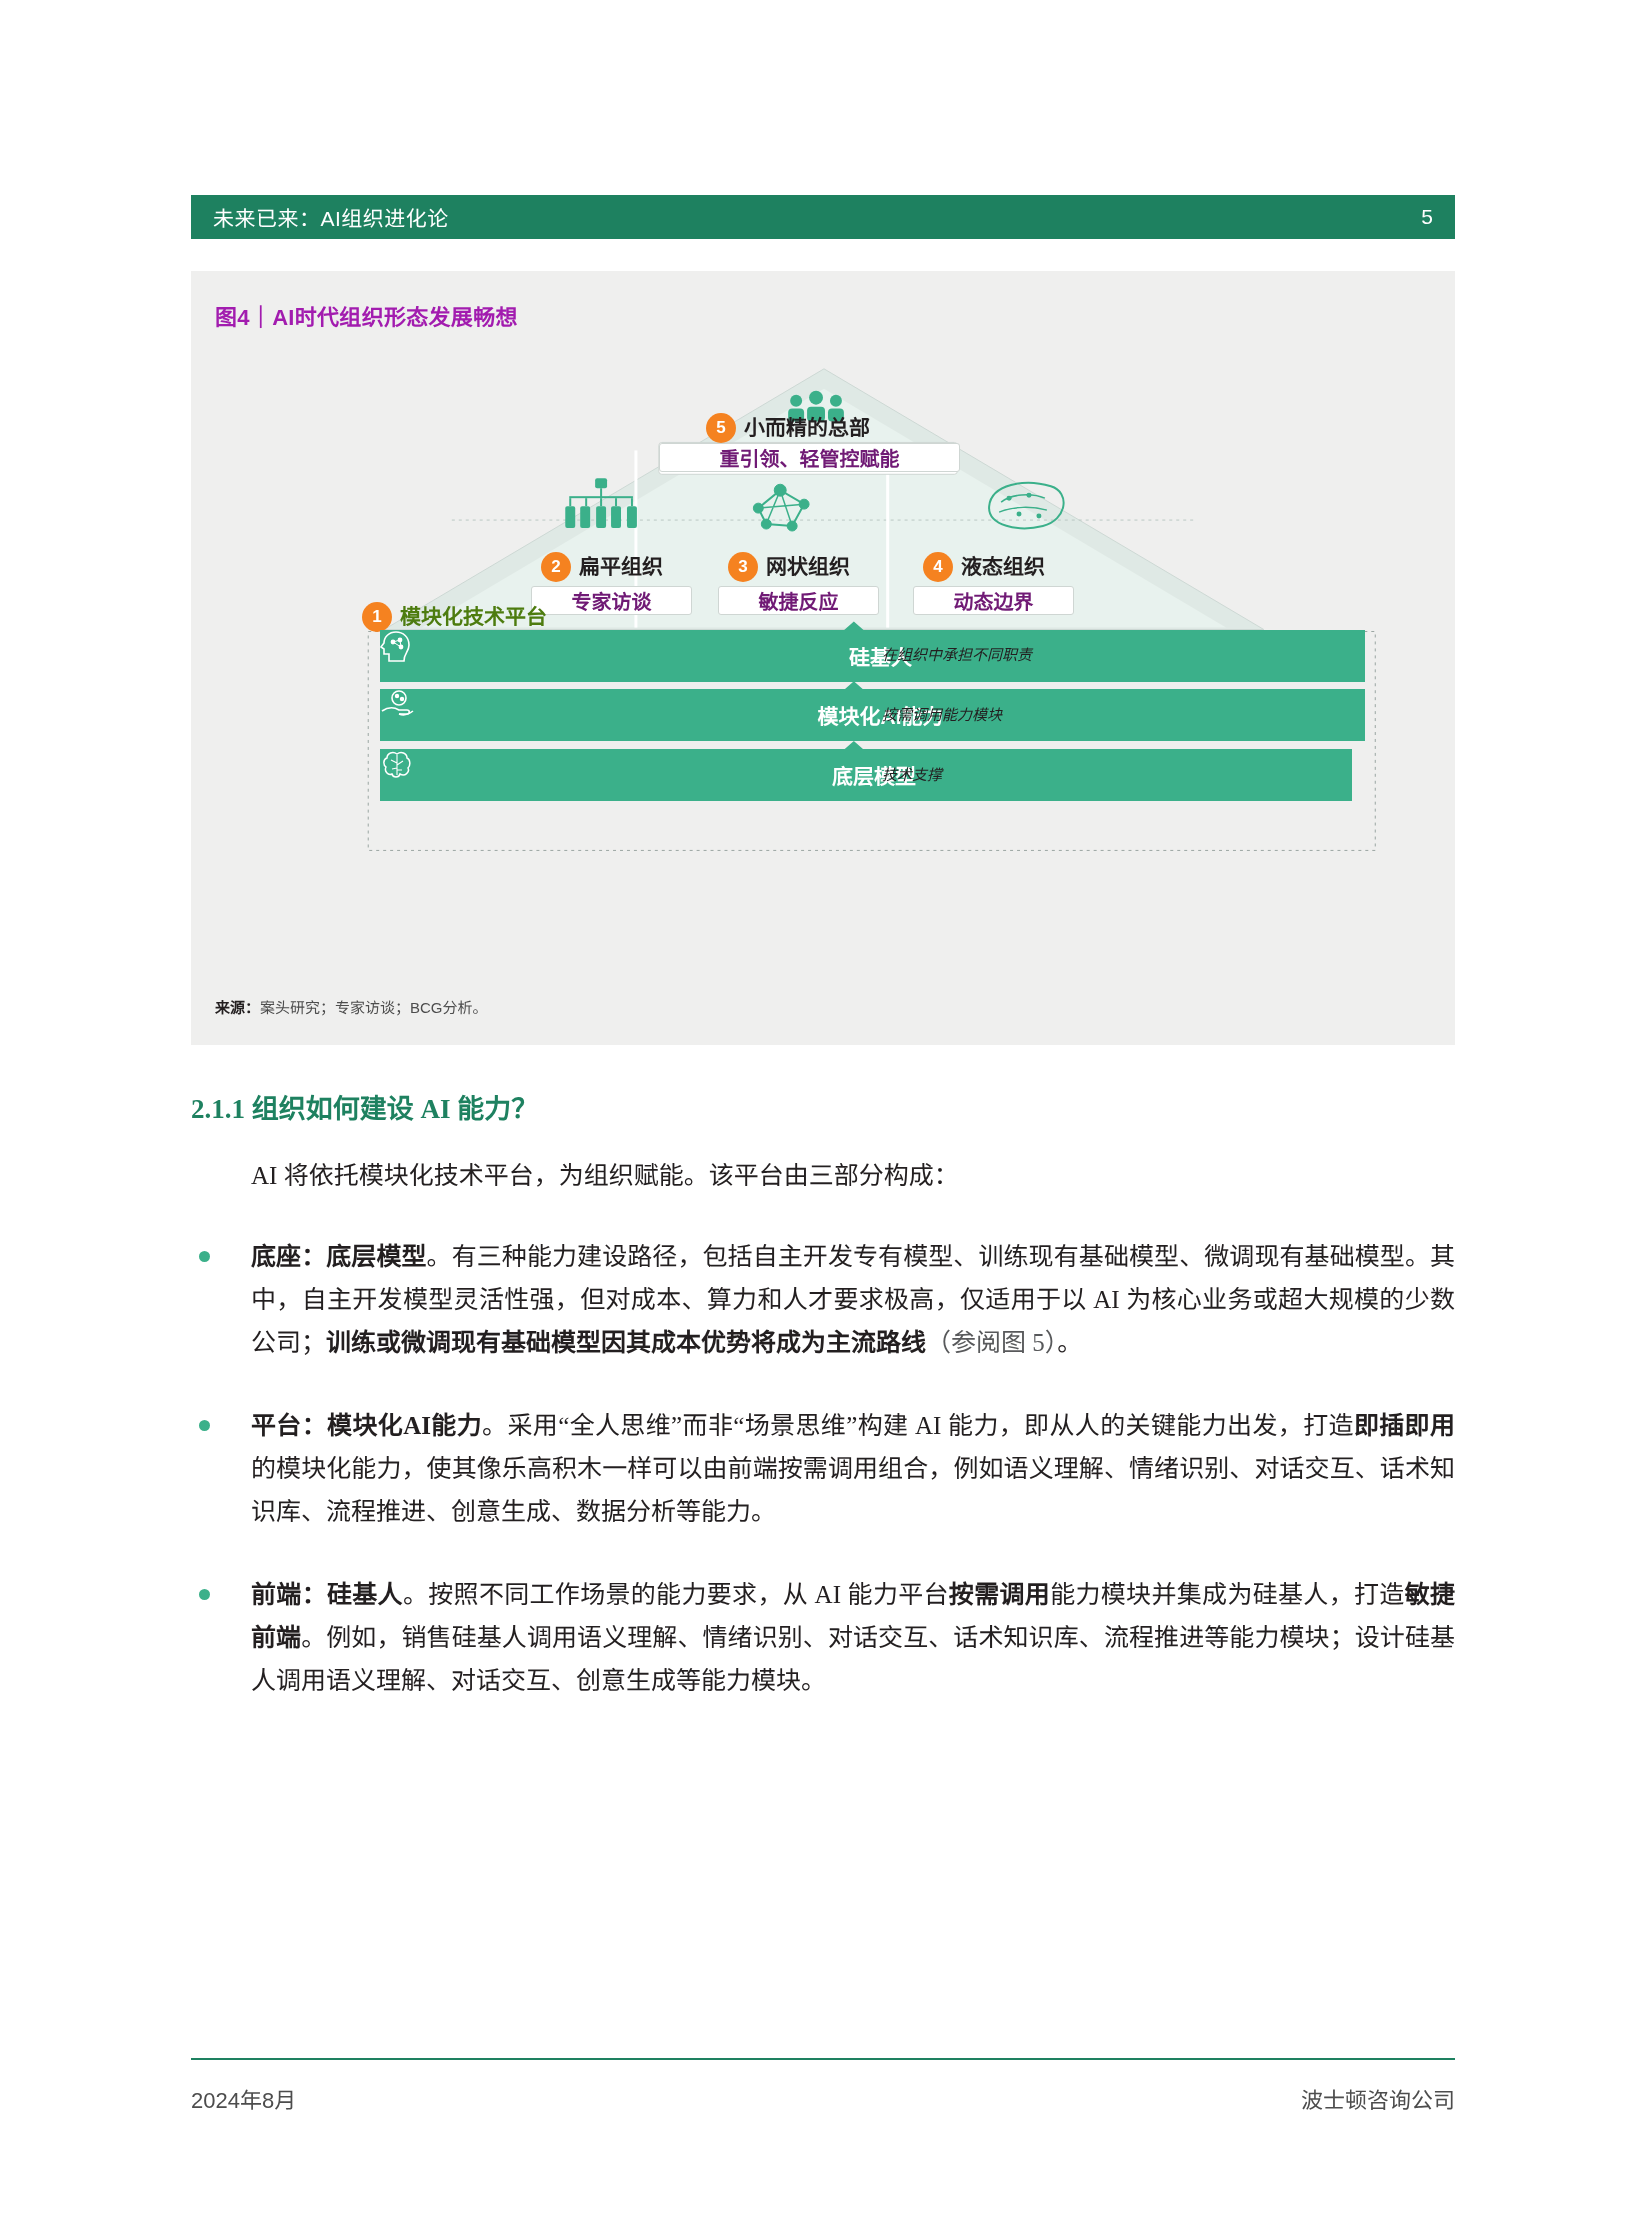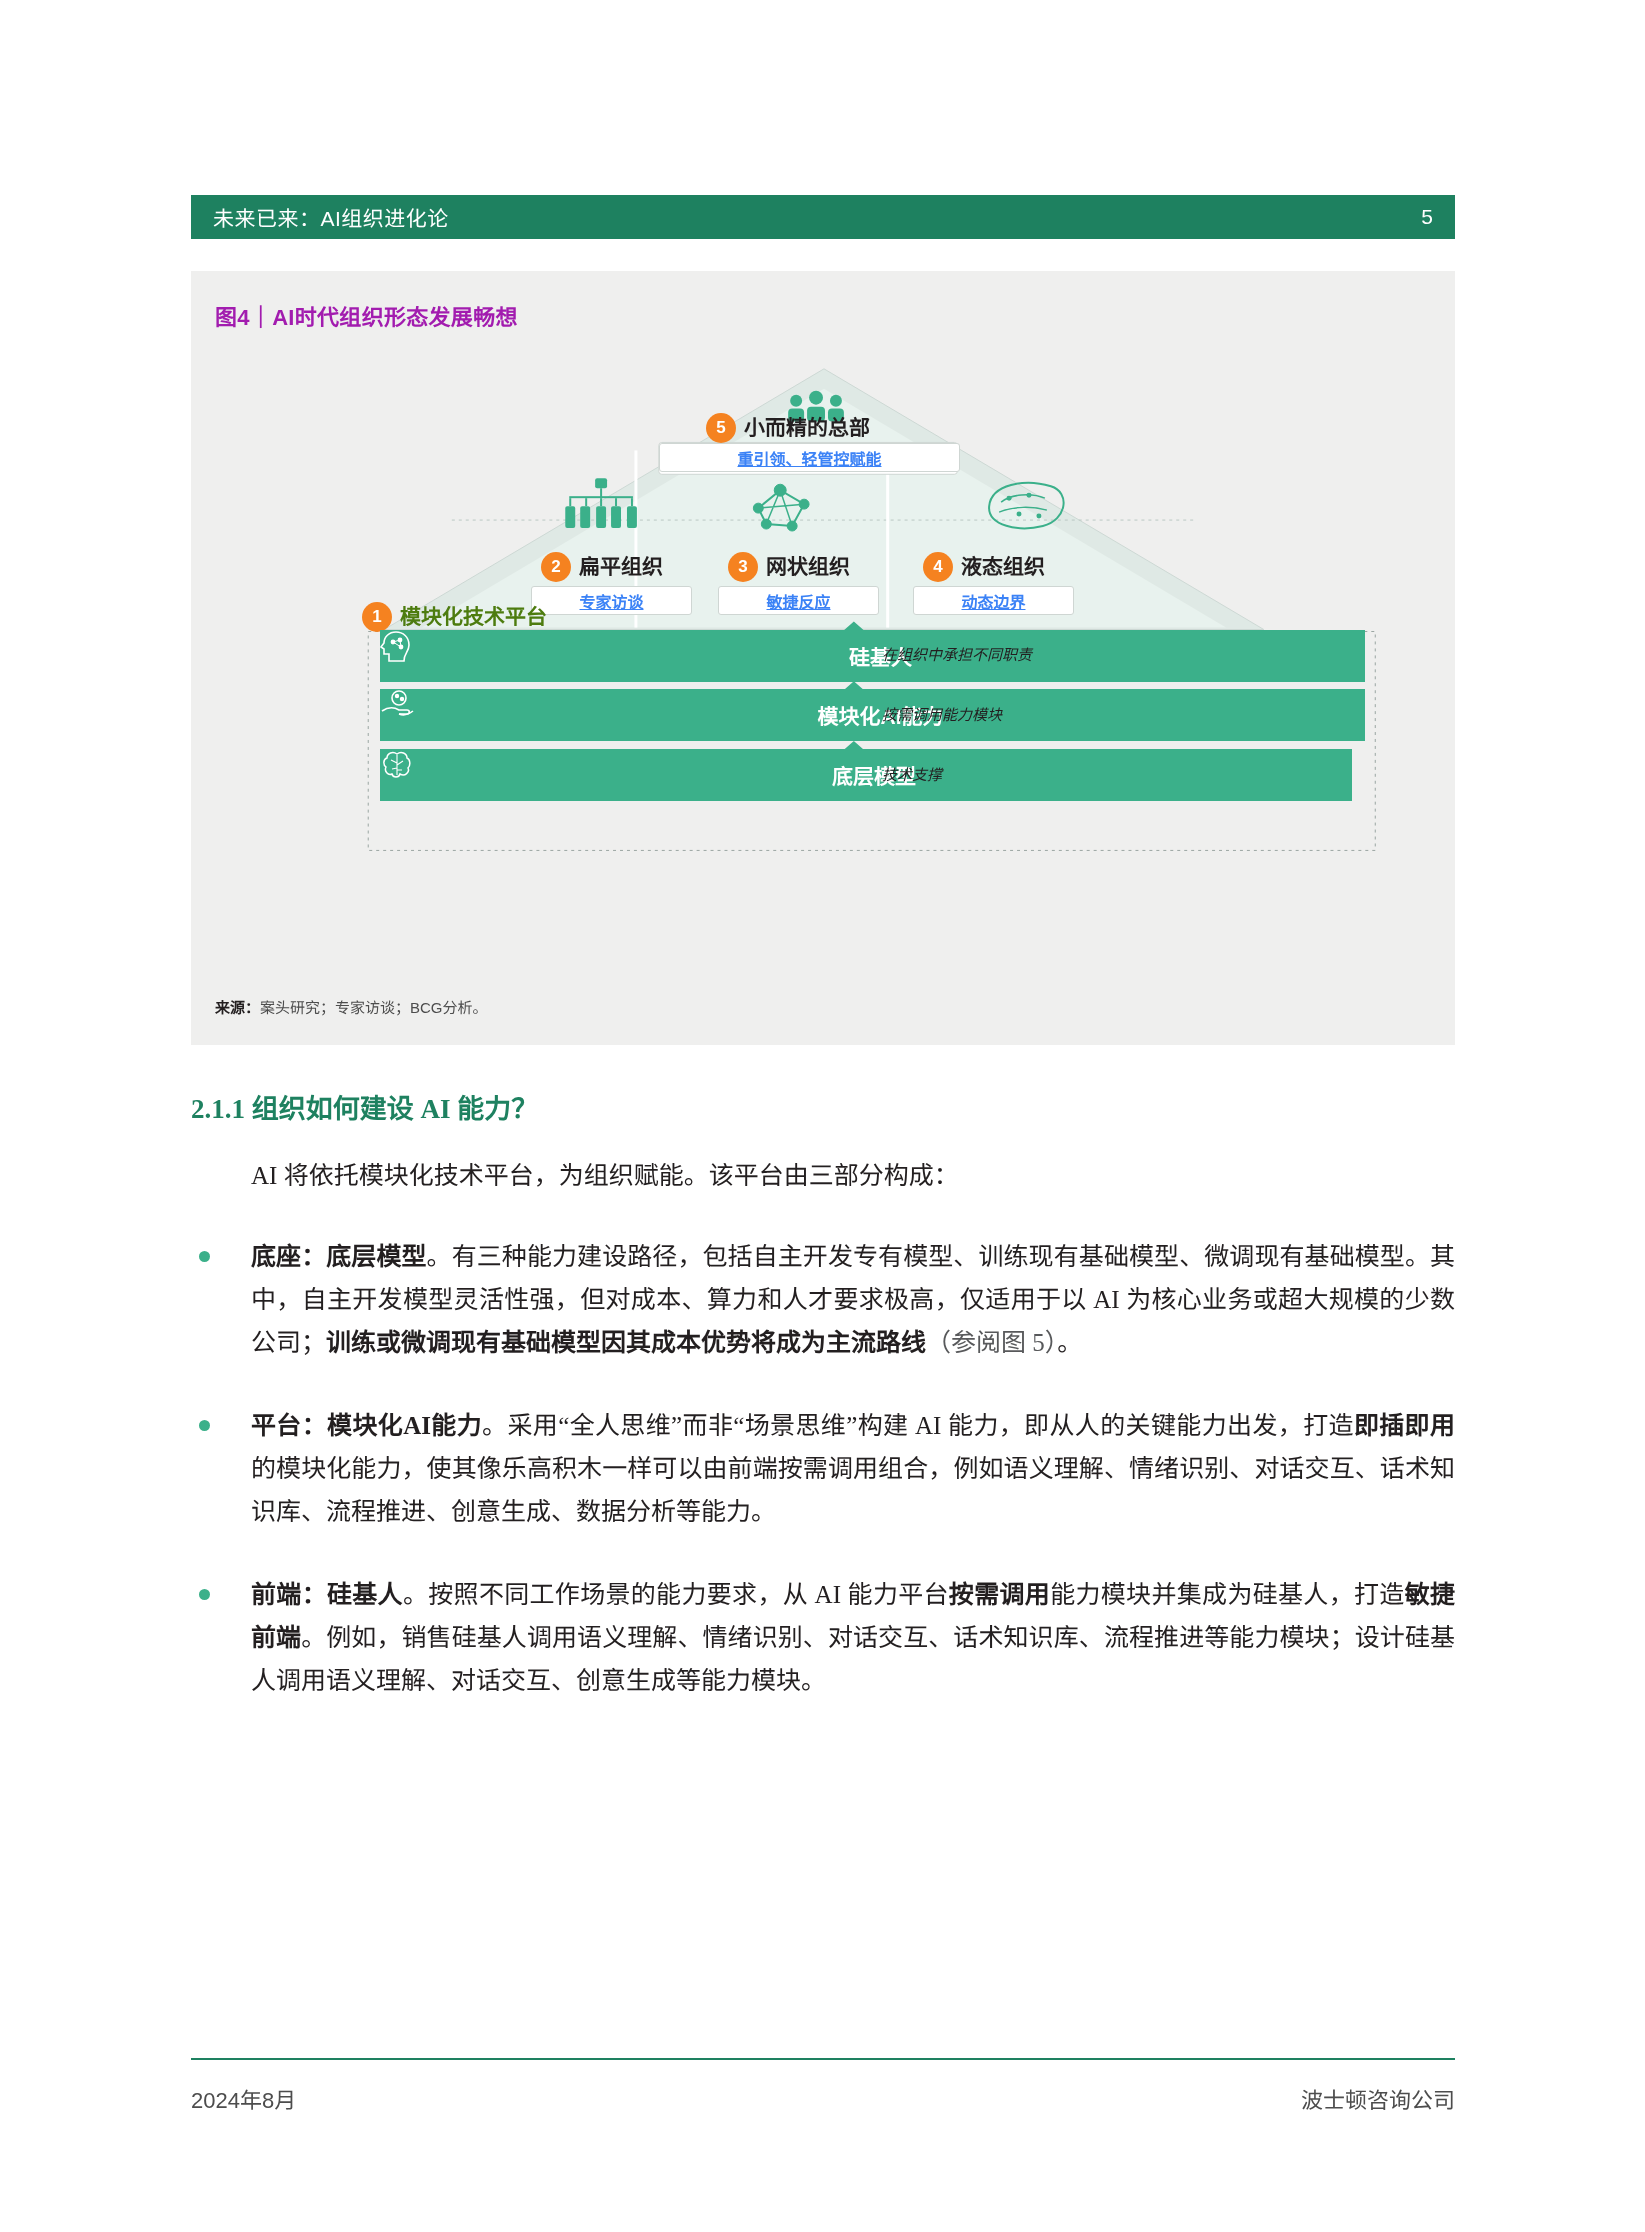--- a/index.html
+++ b/index.html
@@ -116,24 +116,23 @@
     position: absolute;
     height: 27px;
     background: #ffffff;
     border: 1px solid #cfd6d3;
     border-radius: 3px;
     display: flex;
     align-items: center;
     justify-content: center;
     font-family: "Liberation Sans", sans-serif;
     font-weight: bold;
-    font-size: 16px;
-    color: #3b82f6;
+    font-size: 20px;
+    color: #701a75;
     white-space: nowrap;
-    text-decoration: underline;
   }
   .layer-bar {
     position: absolute;
     height: 52px;
     background: #3bb08a;
     display: flex;
     align-items: center;
     justify-content: center;
     gap: 16px;
     color: #ffffff;

